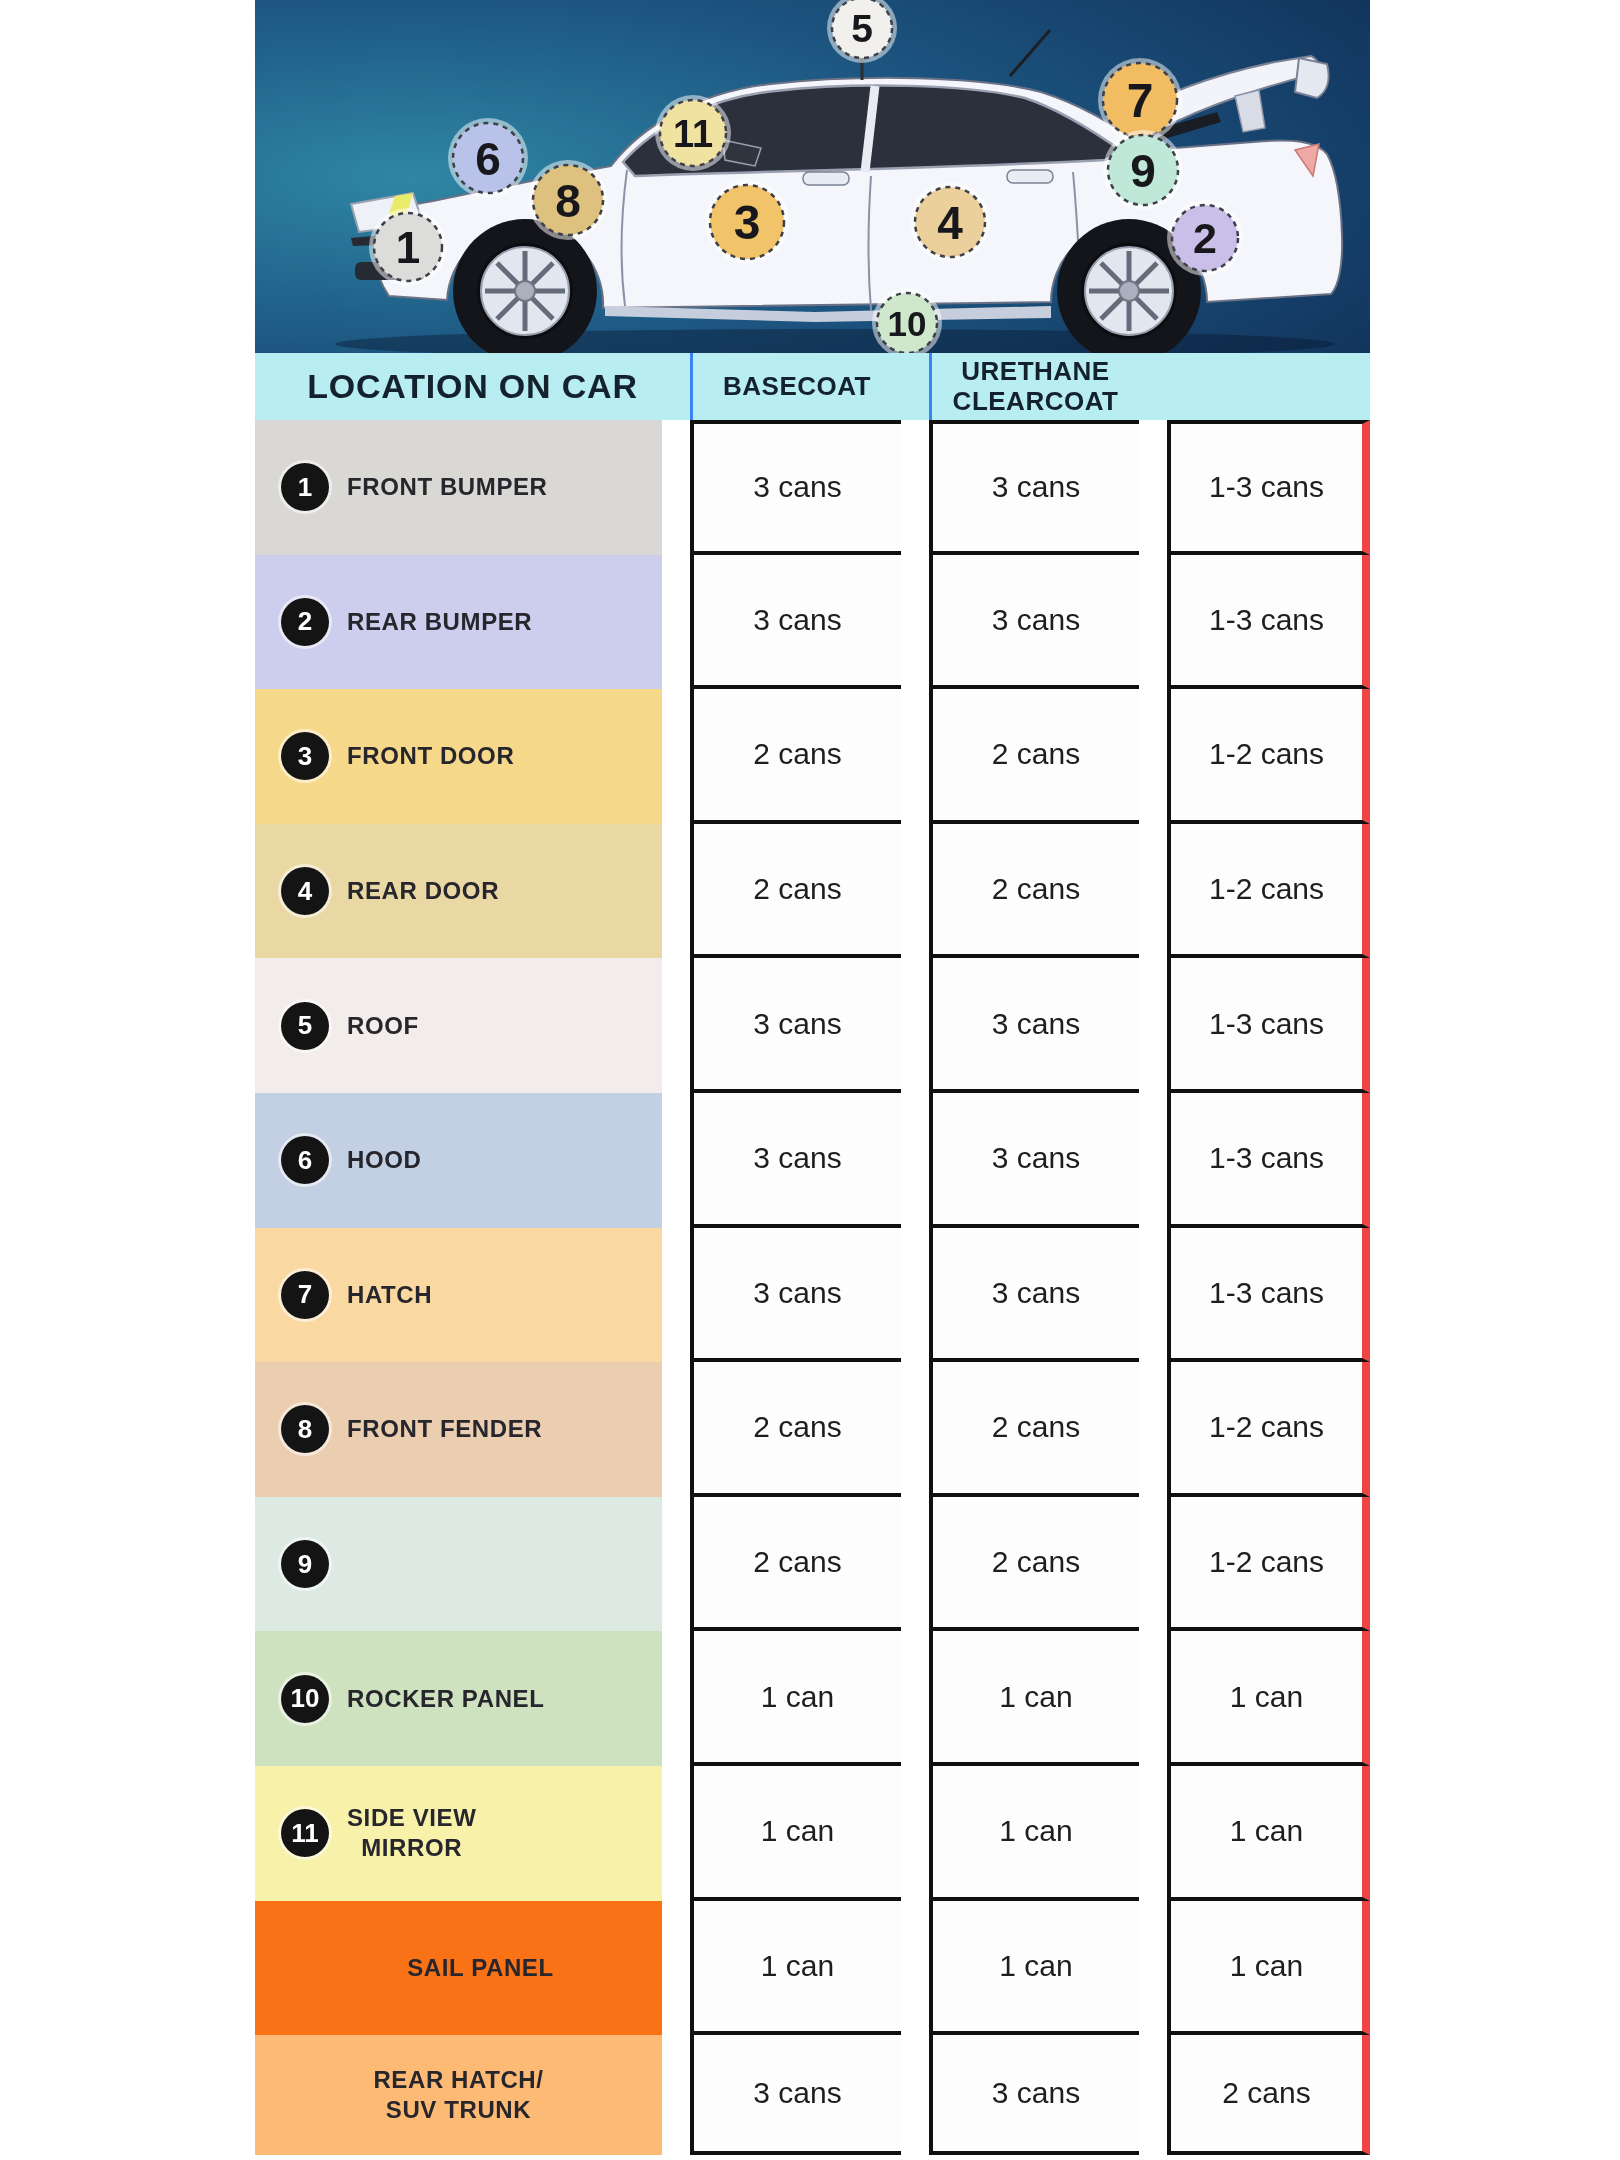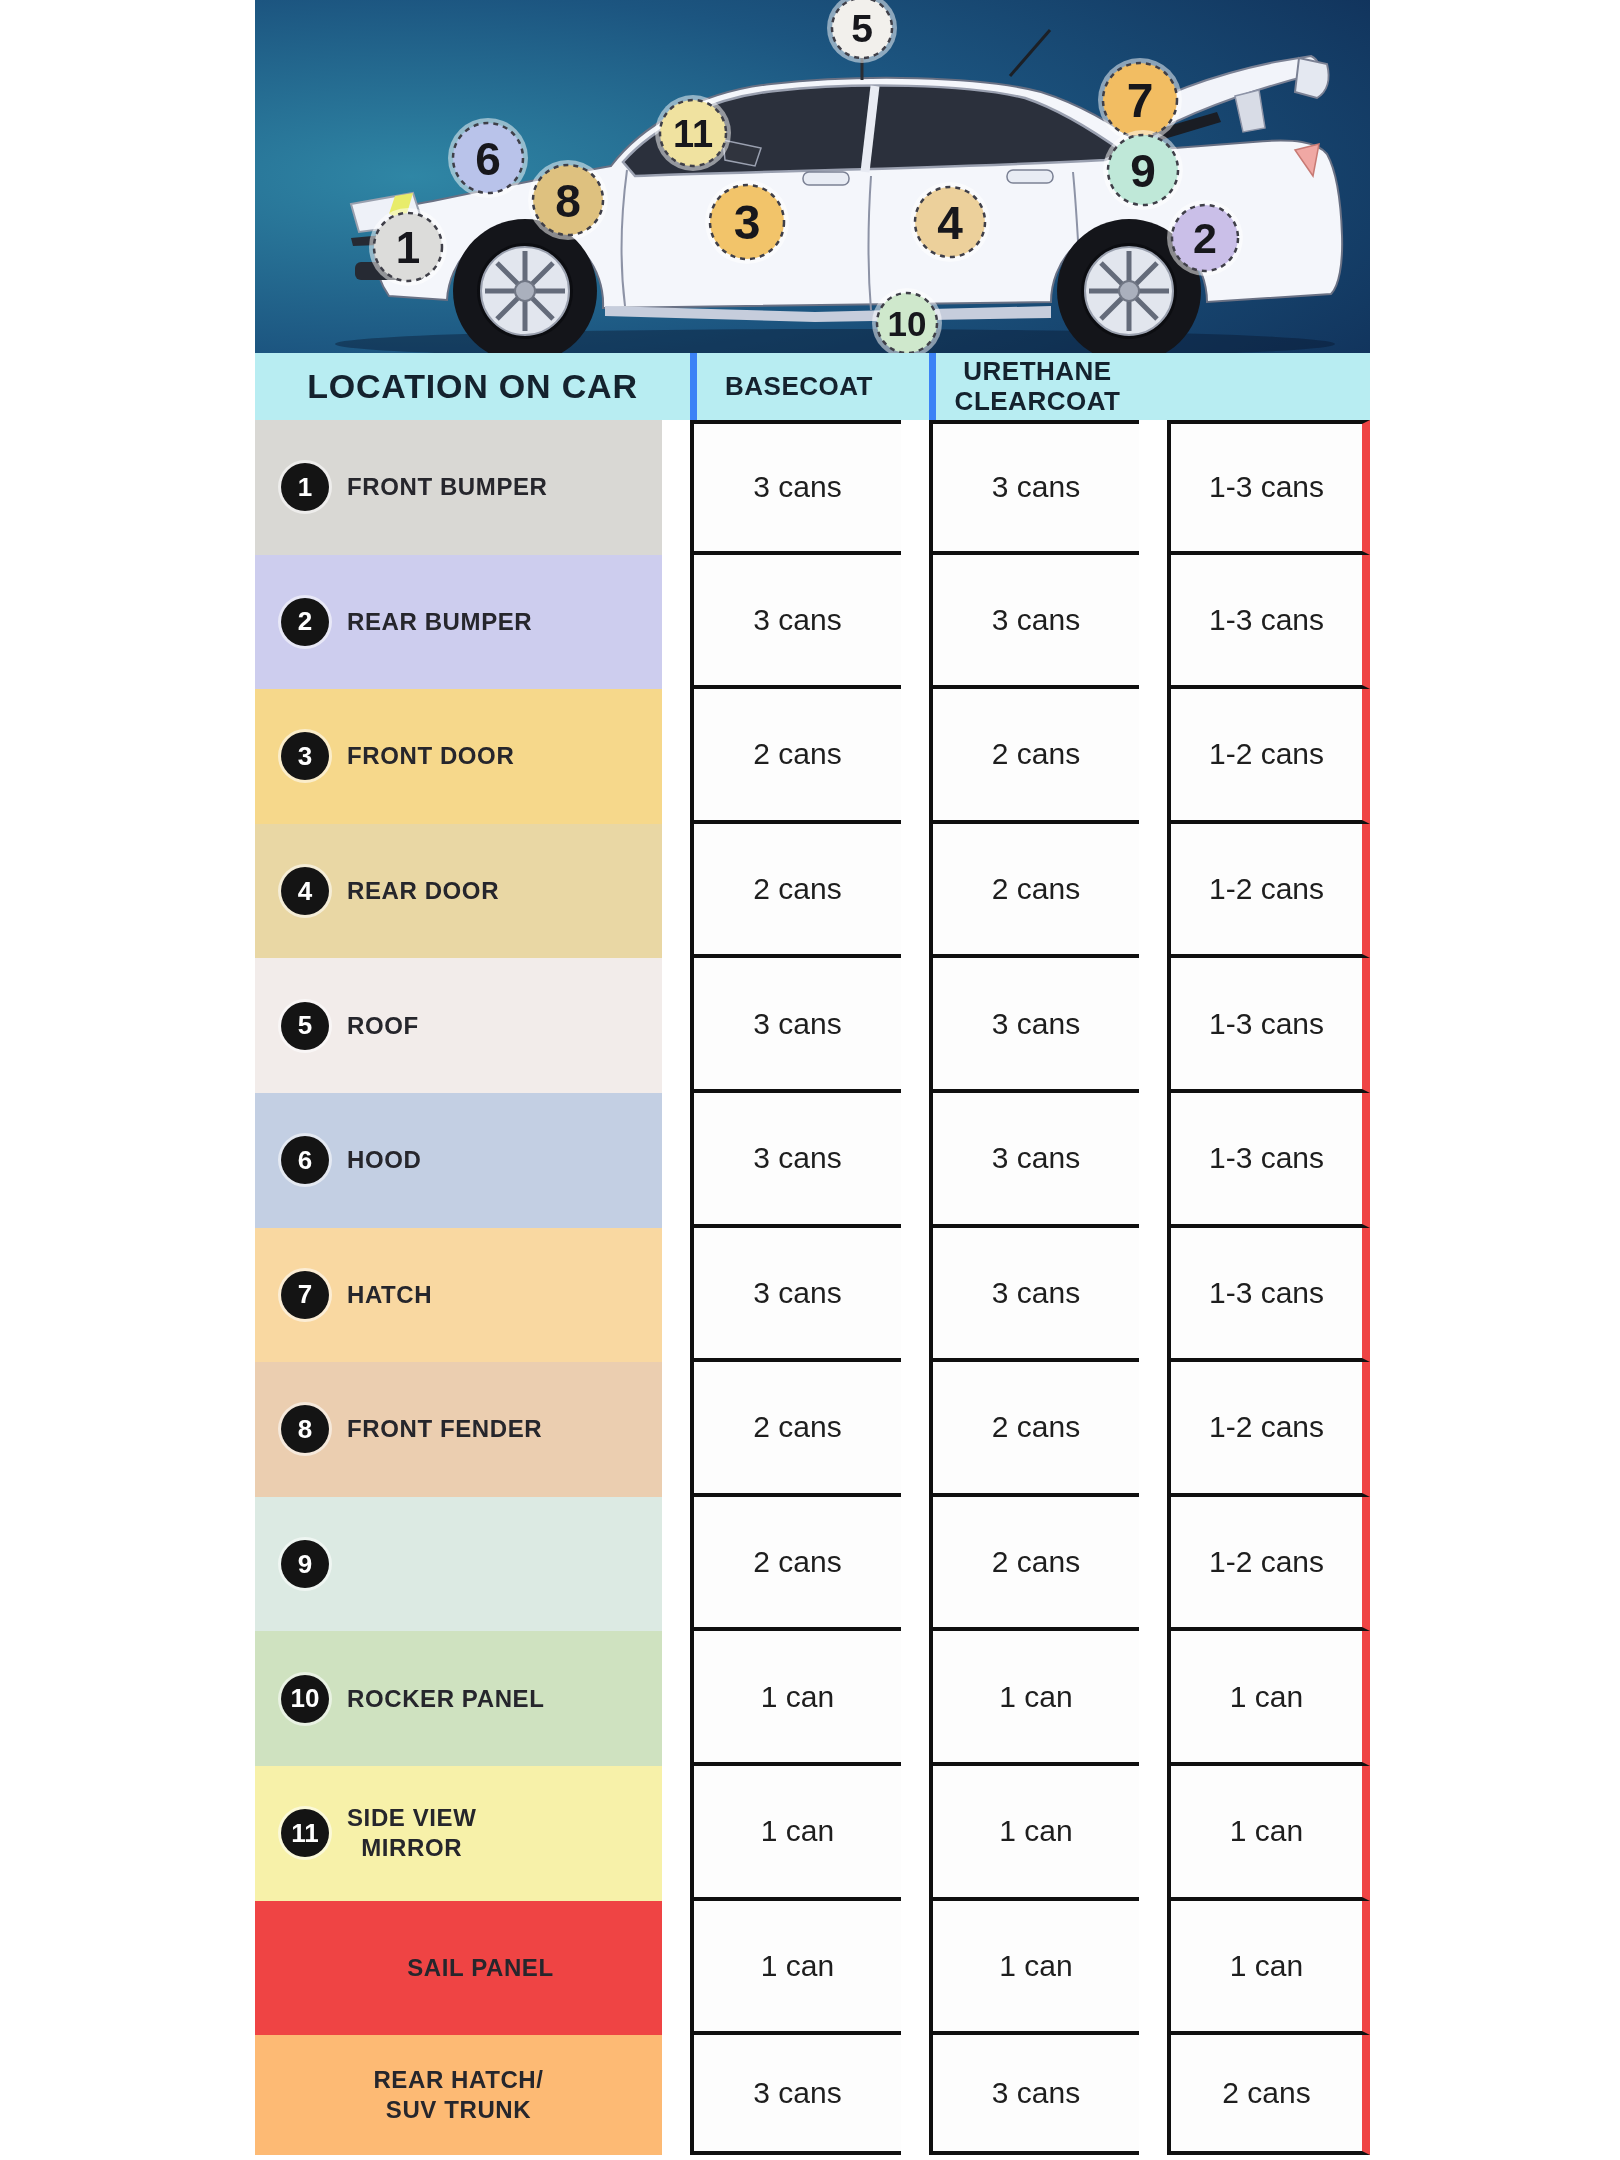--- a/index.html
+++ b/index.html
@@ -8,21 +8,21 @@
   .infographic{position:absolute;left:255px;top:0;width:1115px;}
   .car-hero{width:1115px;height:353px;line-height:0;}
   .car-hero svg{display:block;}
 
   
   .thead{display:grid;grid-template-columns:407px 239px 238px 231px;height:67px;
          background:#b8edf2;}
   .th{display:flex;align-items:center;justify-content:center;text-align:center;
       font-weight:bold;color:#14222e;font-size:26px;line-height:1.12;white-space:pre-line;
       box-sizing:border-box;letter-spacing:.5px;margin-left:28px;}
-  .th + .th{border-left:7px solid #3b82f6;}
+  .th + .th{border-left:3px solid #3b82f6;}
   .th-loc{font-size:34px;letter-spacing:.8px;}
 
   
   .trow{display:grid;grid-template-columns:407px 239px 238px 231px;height:134.6px;}
   #tbody .trow:last-child{height:120px;}
   .cell{box-sizing:border-box;}
   .cell.loc{display:flex;align-items:center;padding-left:26px;gap:18px;}
   .cell.loc.nonum{justify-content:center;padding-left:0;}
   .loclabel{font-weight:bold;font-size:24px;color:#26262c;letter-spacing:.6px;
             white-space:pre-line;text-align:center;line-height:1.25;}
@@ -297,21 +297,21 @@
       <span class="badge">11</span>
       <span class="loclabel">SIDE VIEW
 MIRROR</span>
     </div>
     <div class="cell val">1 can</div>
     <div class="cell val">1 can</div>
     <div class="cell val">1 can</div>
   </div>
 
   <div class="trow">
-    <div class="cell loc nonum" style="background: #ef4444; padding-left: 44px;">
+    <div class="cell loc nonum" style="background: #f97316; padding-left: 44px;">
 
       <span class="loclabel">SAIL PANEL</span>
     </div>
     <div class="cell val">1 can</div>
     <div class="cell val">1 can</div>
     <div class="cell val">1 can</div>
   </div>
 
   <div class="trow">
     <div class="cell loc nonum" style="background: #fdba74;">

